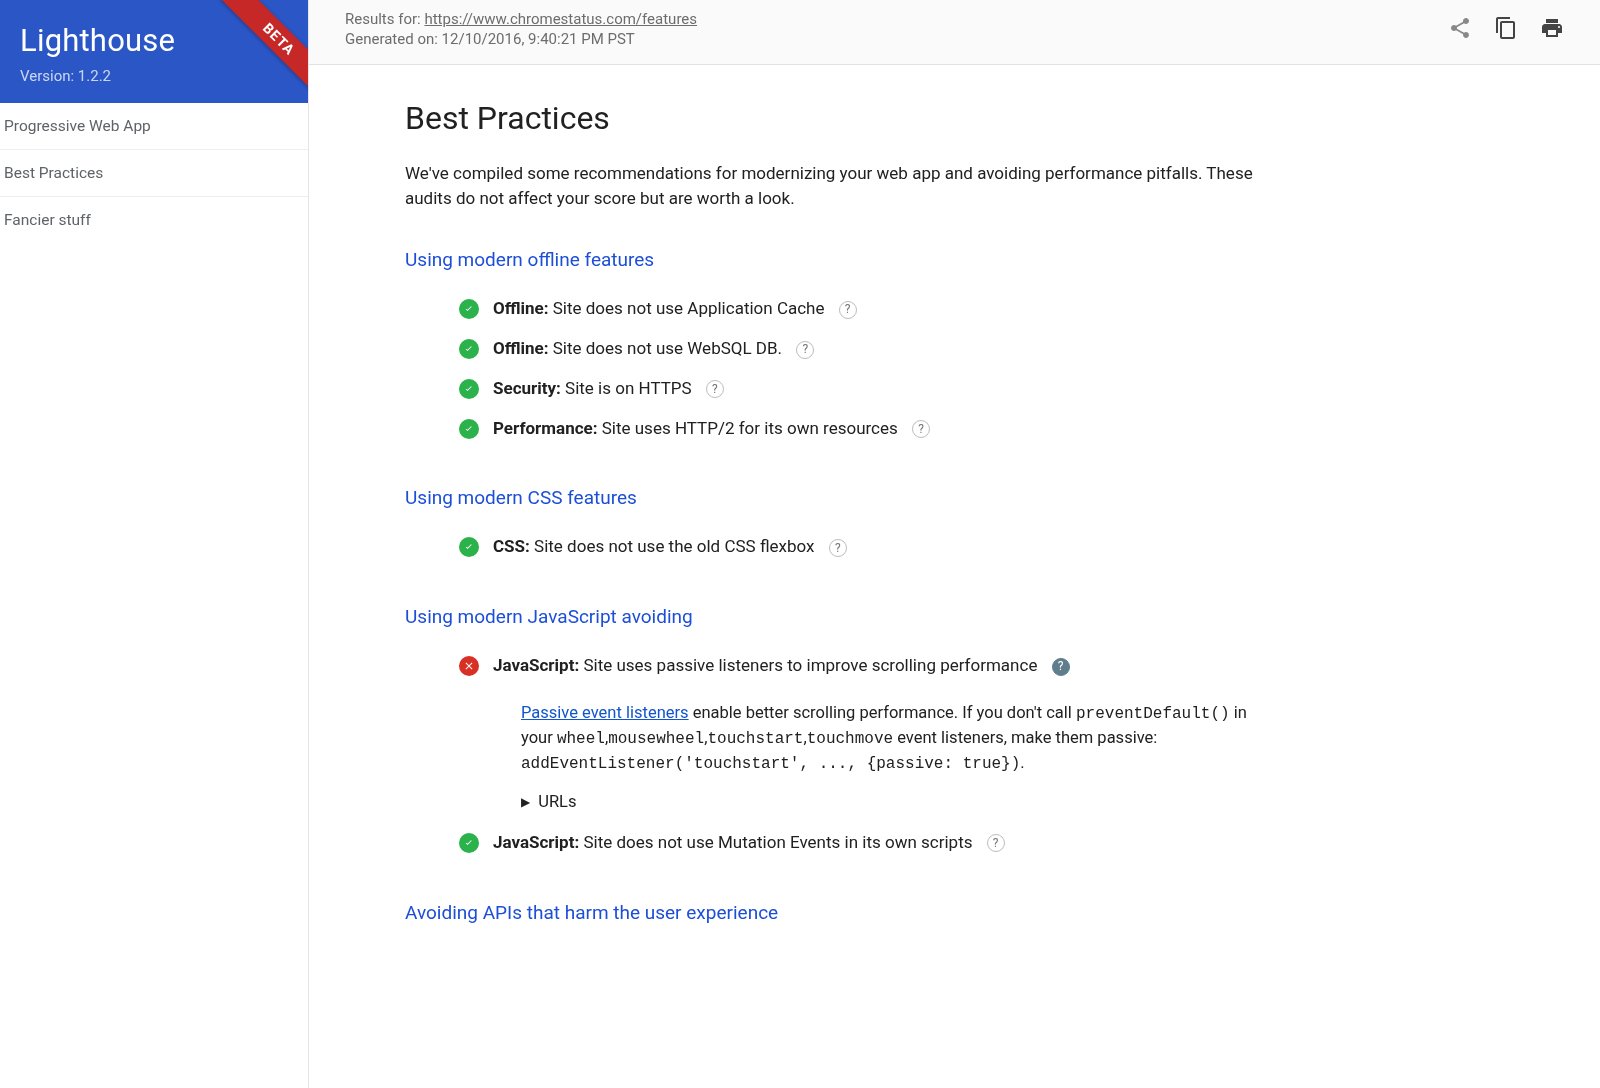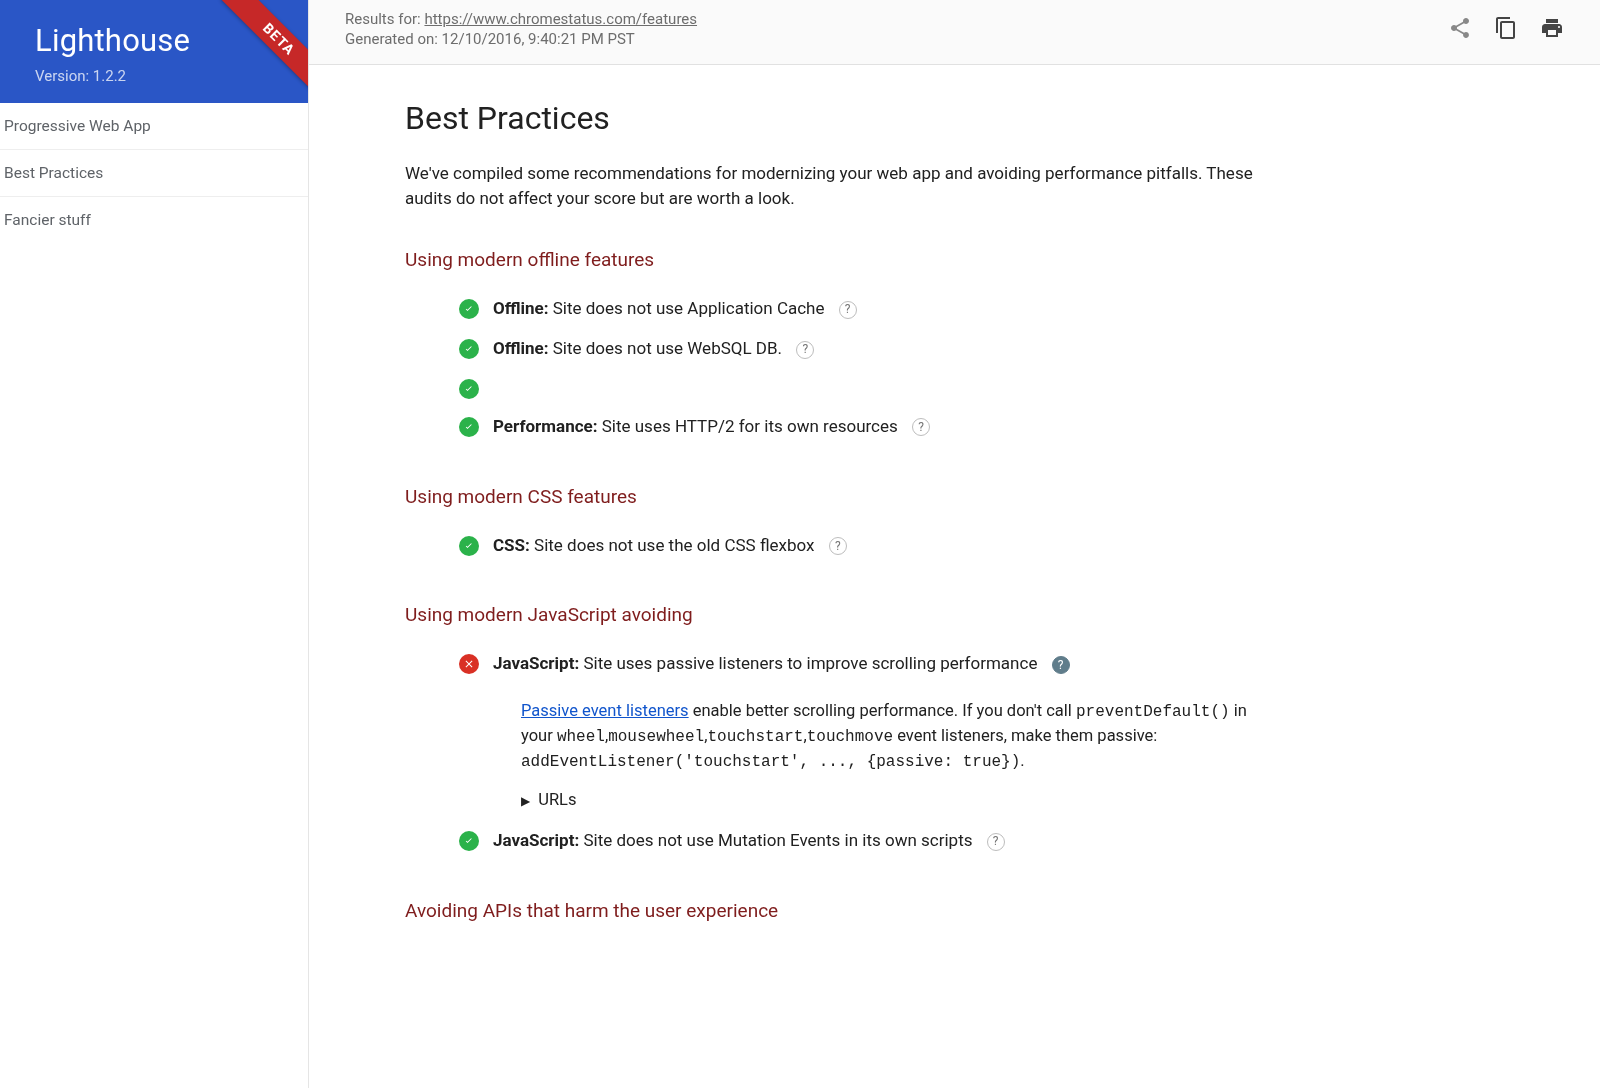--- a/index.html
+++ b/index.html
@@ -18,21 +18,21 @@
   .sidebar {
     width: 309px;
     background: #fff;
     flex-shrink: 0;
     border-right: 1px solid #e5e5e5;
     position: relative;
   }
   .sidebar-header {
     background: #2A56C6;
     color: #fff;
-    padding: 22px 20px 18px 35px;
+    padding: 22px 20px 18px 20px;
     position: relative;
     overflow: hidden;
   }
   .sidebar-title {
     font-size: 31px;
     font-weight: 400;
     letter-spacing: 0.2px;
   }
   .sidebar-version {
     font-size: 15px;
@@ -103,21 +103,21 @@
   .page-intro {
     font-size: 17px;
     line-height: 1.45;
     color: #212121;
     max-width: 880px;
     margin-bottom: 36px;
     margin-top: 16px;
   }
   .section-title {
     font-size: 19px;
-    color: #7f1d1d;
+    color: #1d4ed8;
     margin-bottom: 18px;
     margin-top: 38px;
     font-weight: 400;
   }
   .audit-list { list-style: none; padding-left: 54px; }
   .audit-item {
     display: flex;
     align-items: flex-start;
     padding: 8px 0;
     font-size: 17px;
@@ -246,20 +246,24 @@
       </li>
     </ul>
 
     <ul class="audit-list">
       <li class="audit-item">
         <span class="audit-icon pass">
             <svg viewBox="0 0 24 24">
               <path d="M9 16.2l-3.5-3.5 1.4-1.4L9 13.4l7.1-7.1 1.4 1.4z"></path>
             </svg>
           </span>
+        <div class="audit-body">
+          <span class="audit-text"><span class="label">Security:</span><span> Site is on HTTPS</span></span>
+          <span class="help-badge">?</span>
+        </div>
       </li>
       <li class="audit-item">
         <span class="audit-icon pass">
             <svg viewBox="0 0 24 24">
               <path d="M9 16.2l-3.5-3.5 1.4-1.4L9 13.4l7.1-7.1 1.4 1.4z"></path>
             </svg>
           </span>
         <div class="audit-body">
           <span class="audit-text"><span class="label">Performance:</span><span> Site uses HTTP/2 for its own resources</span></span>
           <span class="help-badge">?</span>

